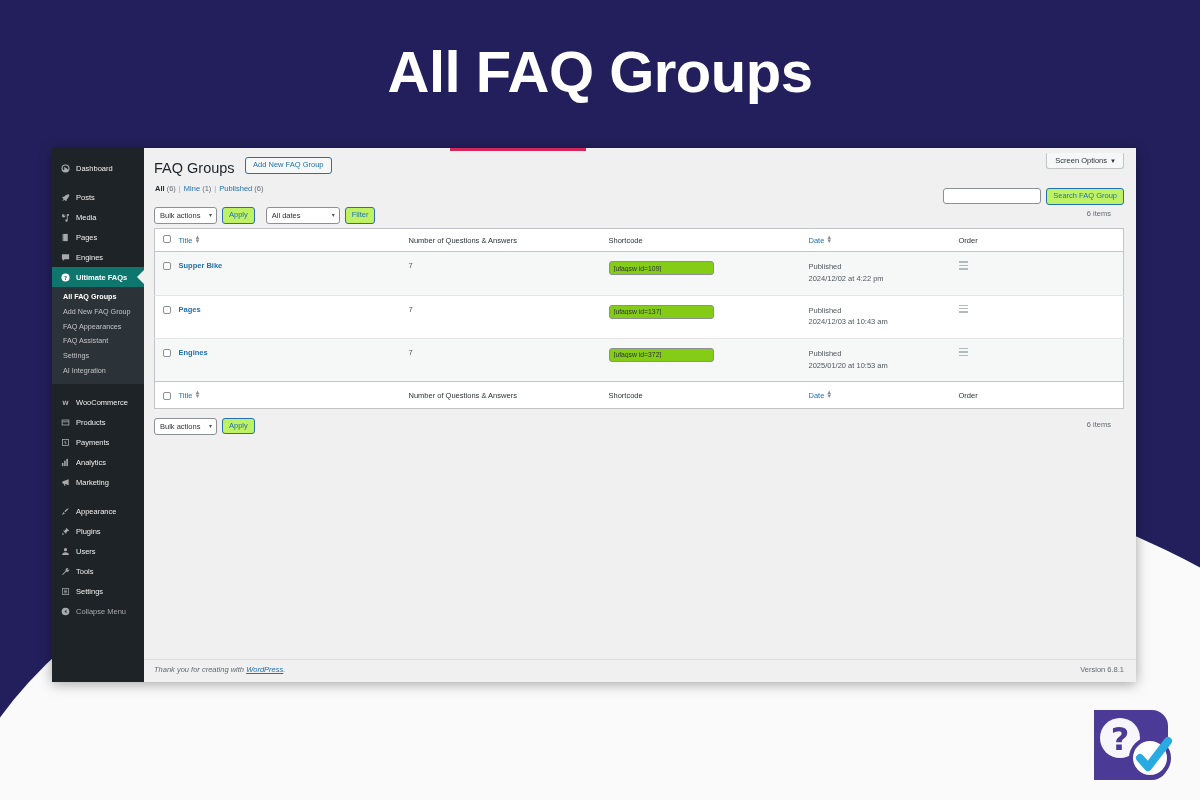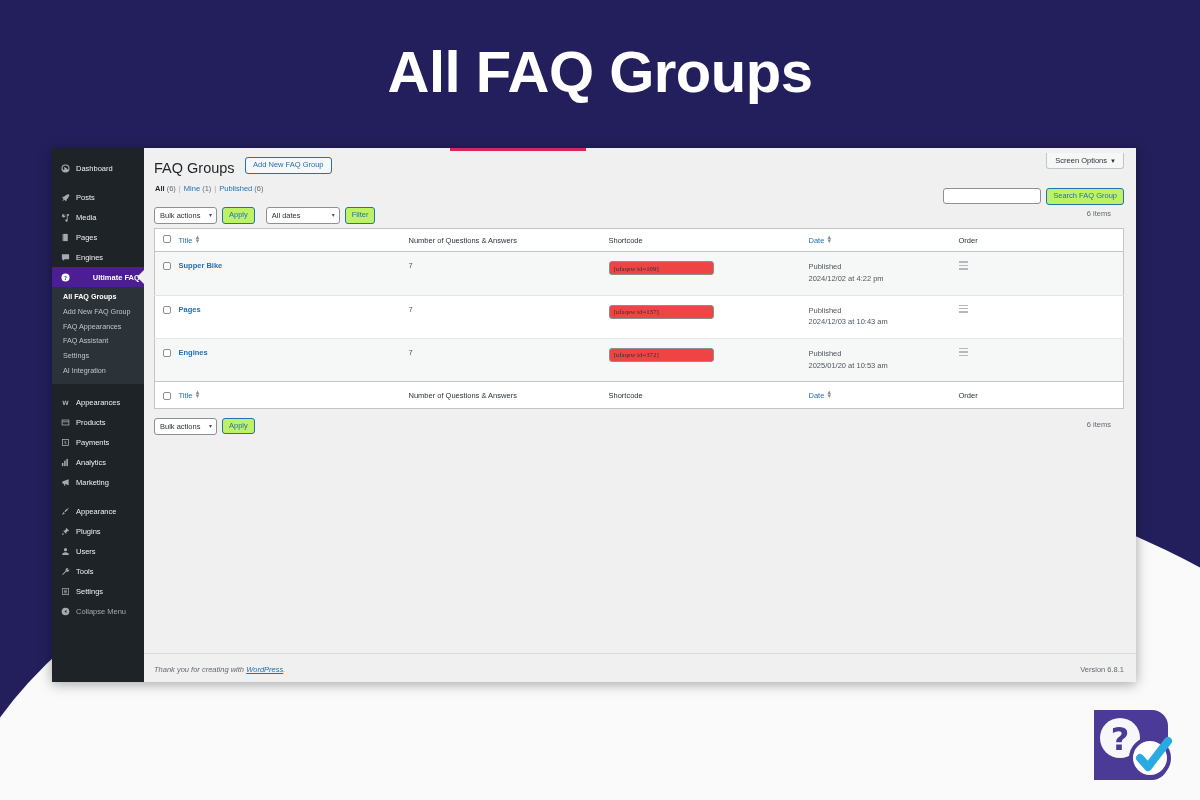--- a/index.html
+++ b/index.html
@@ -68,21 +68,21 @@
     height:20px; padding-left:7px;
     color:#f0f0f1; white-space:nowrap;
   }
   .menu-item .mi-ico {
     width:13px; flex:0 0 13px;
     display:flex; align-items:center; justify-content:center;
     color:#a7aaad; margin-right:4px;
   }
   .menu-item .mi-ico svg { display:block; }
   .menu-item.current {
-    background:#4c1d95; color:#fff; font-weight:bold;justify-content:space-between;
+    background:#0f766e; color:#fff; font-weight:bold;
   }
   .menu-item.current .mi-ico { color:#fff; }
   .menu-item.current::after{
     content:""; position:absolute; right:0;
     width:0;height:0;
     border-top:7px solid transparent;
     border-bottom:7px solid transparent;
     border-right:7px solid #f0f0f1;
   }
   .menu-item.dim { color:#a7aaad; }
@@ -223,36 +223,36 @@
   table.wp-list-table tbody tr { border-bottom:1px solid #e5e5e5; }
   table.wp-list-table tbody tr:nth-child(odd) { background:#f6f7f7; }
   table.wp-list-table tbody td {
     padding:9px 0 10px 0; vertical-align:top; color:#50575e;
   }
   td.col-cb { padding-top:10px !important; }
   .row-title { color:#2271b1; font-weight:bold; text-decoration:none; }
   .shortcode-input {
     width:105px; height:14px;
     border:1px solid #8c8f94; border-radius:3px;
-    background:#ef4444; font-size:6.8px; color:#2c3338;
-    padding:0 4px; font-family:Liberation Serif, serif;
+    background:#84cc16; font-size:6.8px; color:#2c3338;
+    padding:0 4px; font-family:Liberation Sans, sans-serif;
   }
   .date-status { color:#50575e; line-height:1.55; }
   .date-status .st { display:block; }
   .order-handle {
     display:inline-block; width:9px;
   }
   .order-handle i {
     display:block; height:1.4px; background:#b4b9be; margin-bottom:2px;
   }
 
   .wp-footer {
     background:#f0f0f1;
     border-top:1px solid #dcdcde;
-    padding:11px 12px 8px 10px;
+    padding:5px 12px 8px 10px;
     display:flex; align-items:center; justify-content:space-between;
     font-size:7.5px; color:#646970;
   }
   .wp-footer .credit { font-style:italic; }
   .wp-footer a { color:#2271b1; }
   .wp-footer .ver { color:#646970; }
 </style>
 </head>
 <body>
 
@@ -343,21 +343,21 @@
     </div>
 
     <div class="menu-gap"></div>
 
     <div class="menu-item">
       <span class="mi-ico">
         <svg width="9" height="9" viewBox="0 0 20 20" fill="currentColor">
             <text x="10" y="15" text-anchor="middle" font-family="DejaVu Sans, sans-serif" font-size="13" font-weight="bold">W</text>
           </svg>
       </span>
-      <span>Appearances</span>
+      <span>WooCommerce</span>
     </div>
 
     <div class="menu-item">
       <span class="mi-ico">
         <svg width="9" height="9" viewBox="0 0 20 20" fill="none" stroke="currentColor" stroke-width="1.8">
             <rect x="2.5" y="4.5" width="15" height="11"></rect>
             <line x1="2.5" y1="8.5" x2="17.5" y2="8.5"></line>
           </svg>
       </span>
       <span>Products</span>

